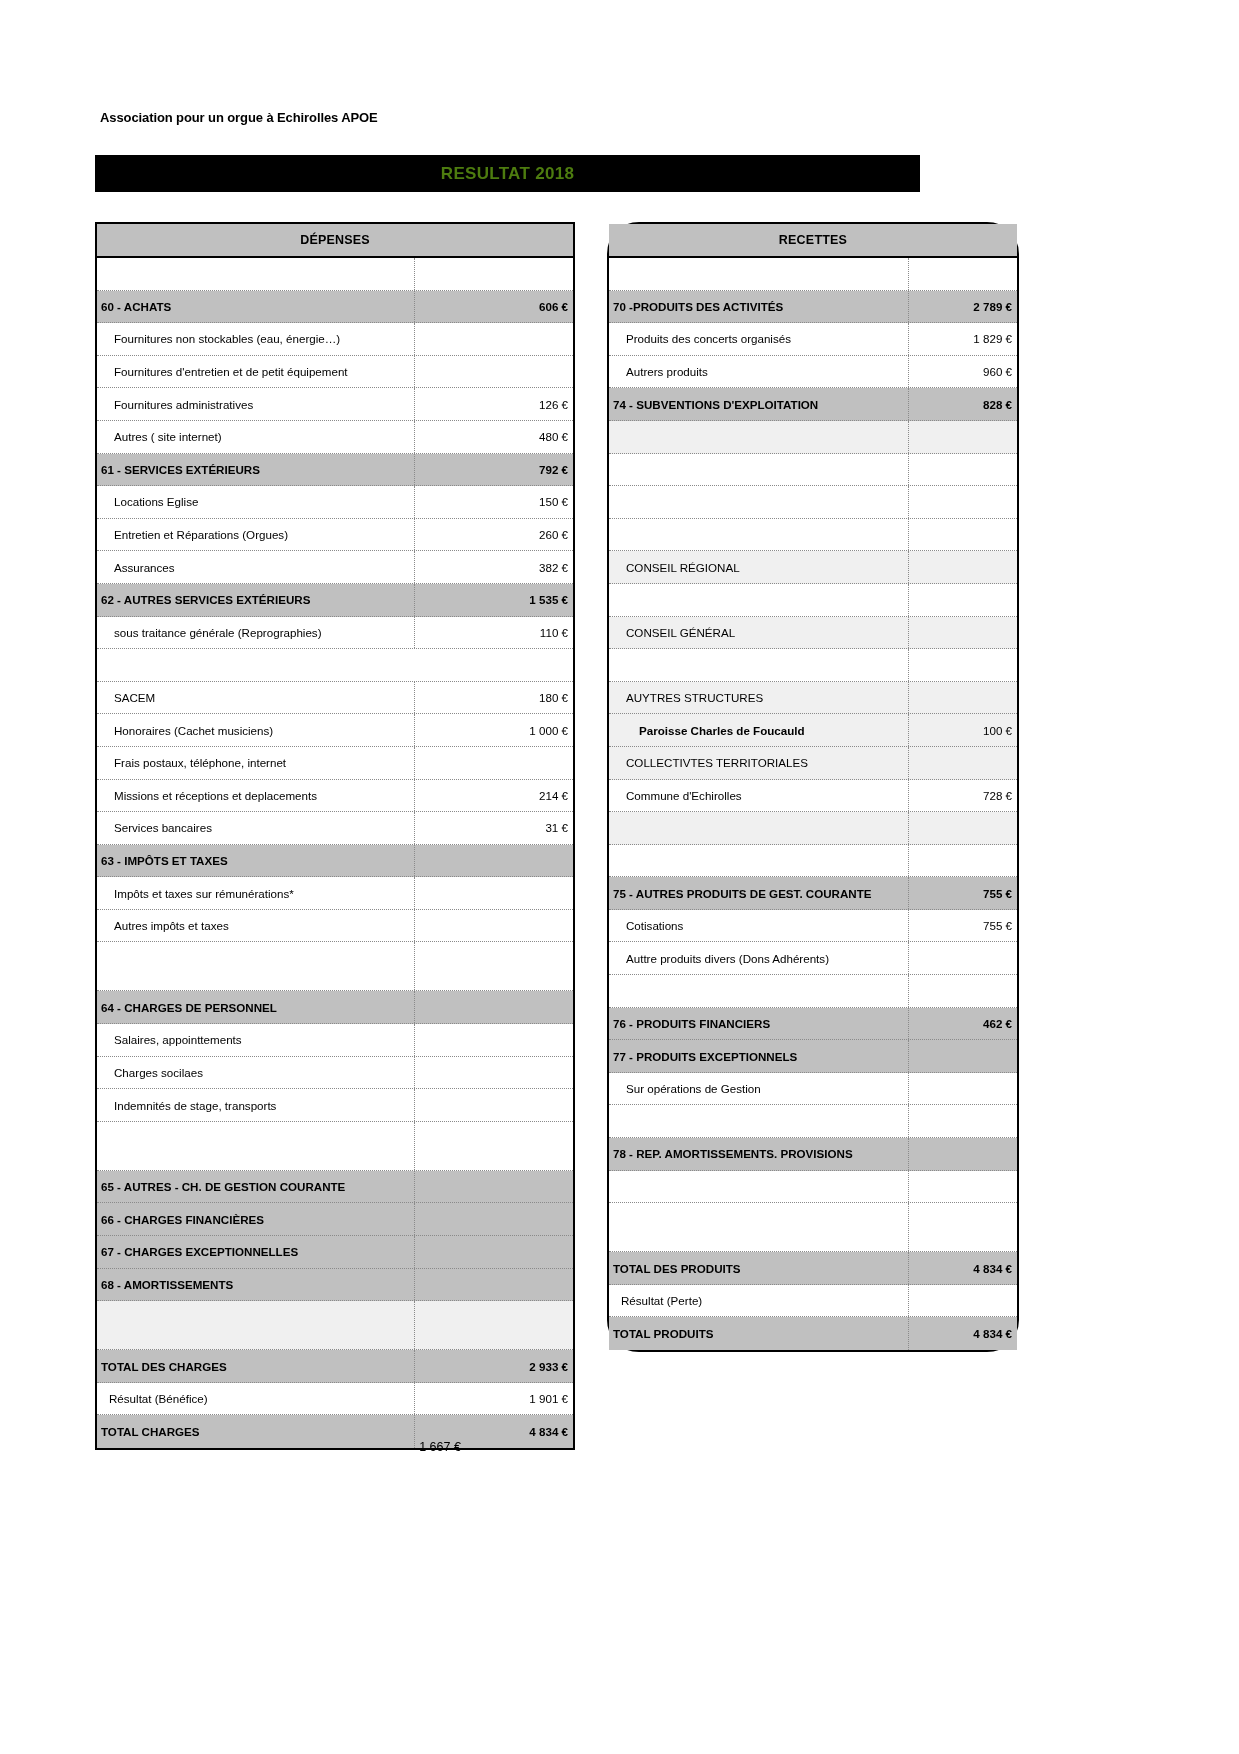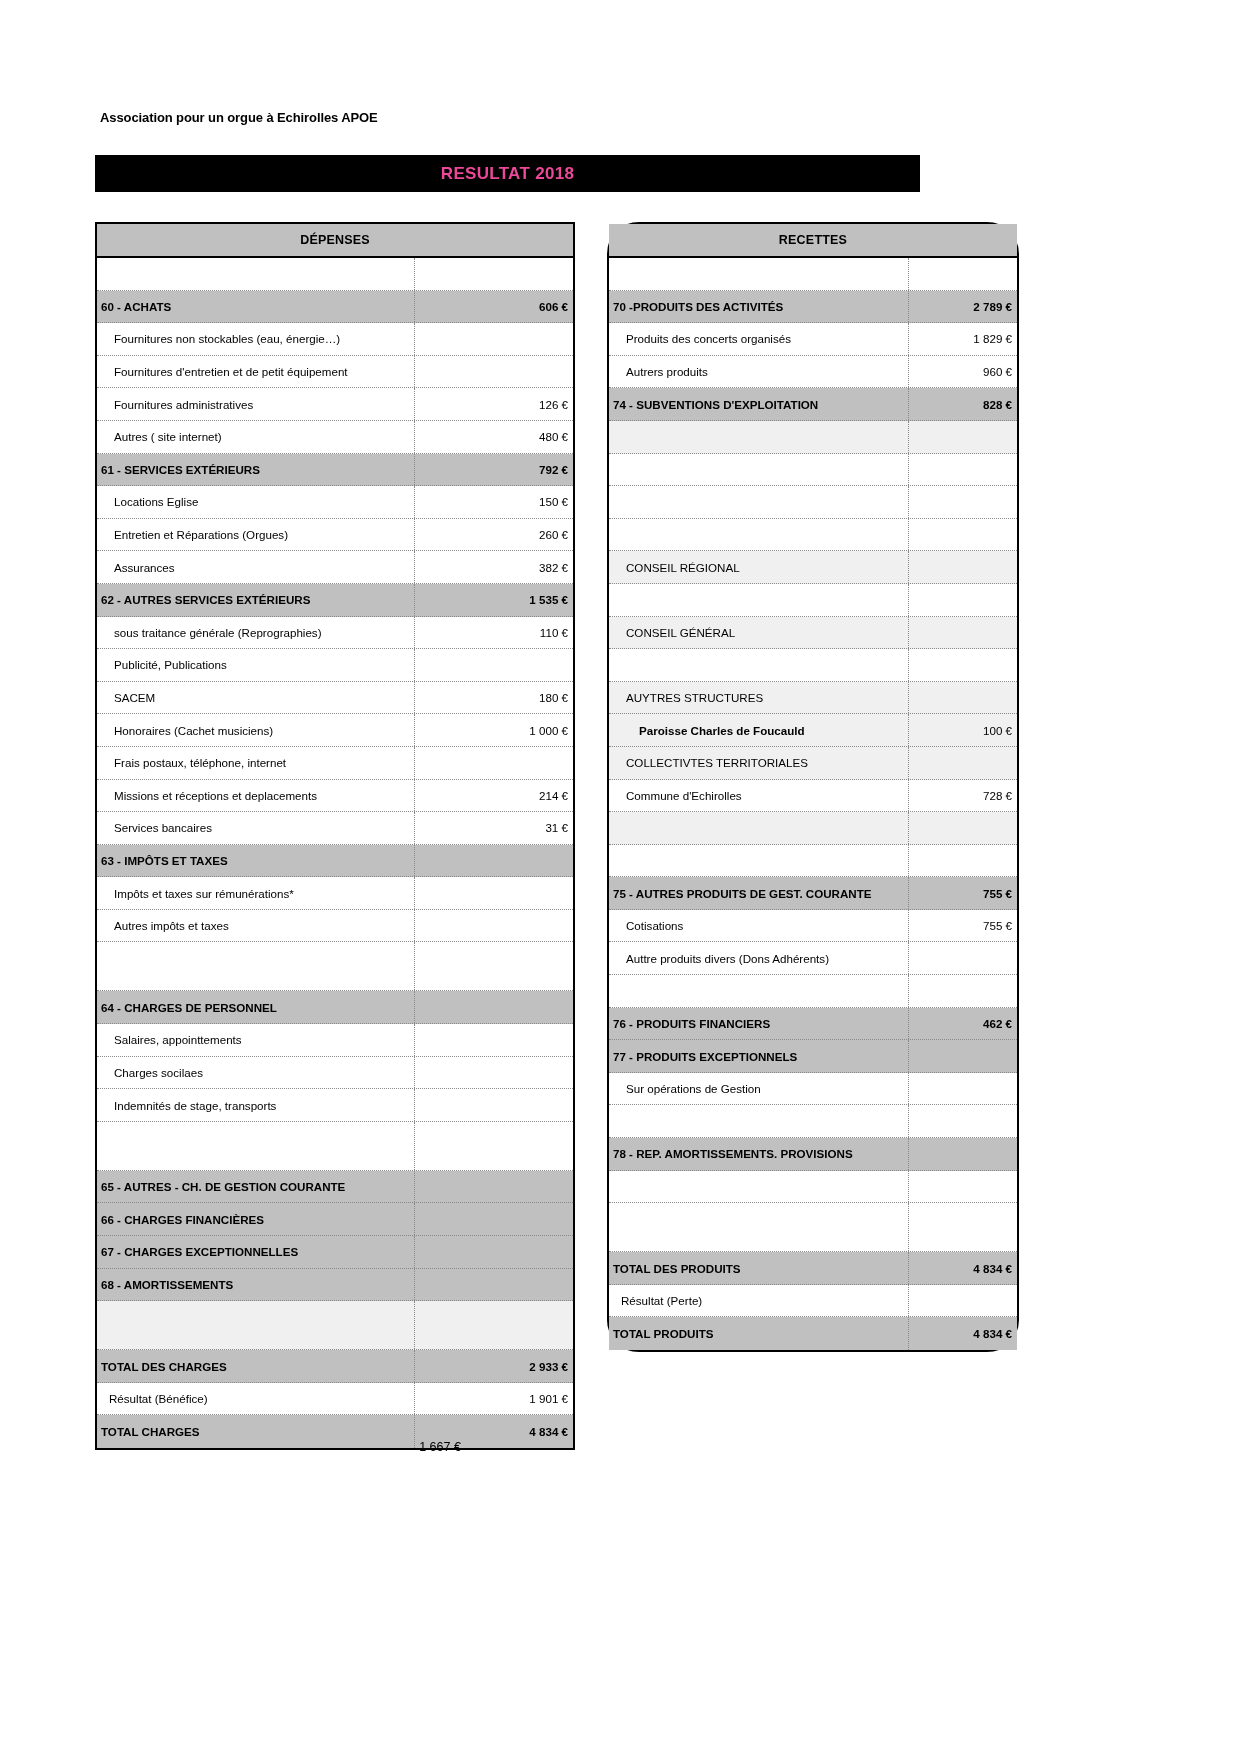--- a/index.html
+++ b/index.html
@@ -35,21 +35,21 @@
   }
 
   
   .banner {
     position: absolute;
     left: 95px;
     top: 155px;
     width: 825px;
     height: 37px;
     background: #000000;
-    color: #ec4899;
+    color: #4d7c0f;
     font-size: 17px;
     font-weight: bold;
     display: flex;
     align-items: center;
     justify-content: center;
     letter-spacing: 0.3px;
   }
 
   
   .tbl {
@@ -221,21 +221,20 @@
         </div>
         <div class="row cat">
           <div class="cell-label">62 - AUTRES SERVICES EXTÉRIEURS</div>
           <div class="cell-amount">1 535 €</div>
         </div>
         <div class="row item">
           <div class="cell-label">sous traitance générale (Reprographies)</div>
           <div class="cell-amount">110 €</div>
         </div>
         <div class="row item">
-          <div class="cell-label">Publicité, Publications</div>
           <div class="cell-amount"></div>
         </div>
         <div class="row item">
           <div class="cell-label">SACEM</div>
           <div class="cell-amount">180 €</div>
         </div>
         <div class="row item">
           <div class="cell-label">Honoraires (Cachet musiciens)</div>
           <div class="cell-amount">1 000 €</div>
         </div>

